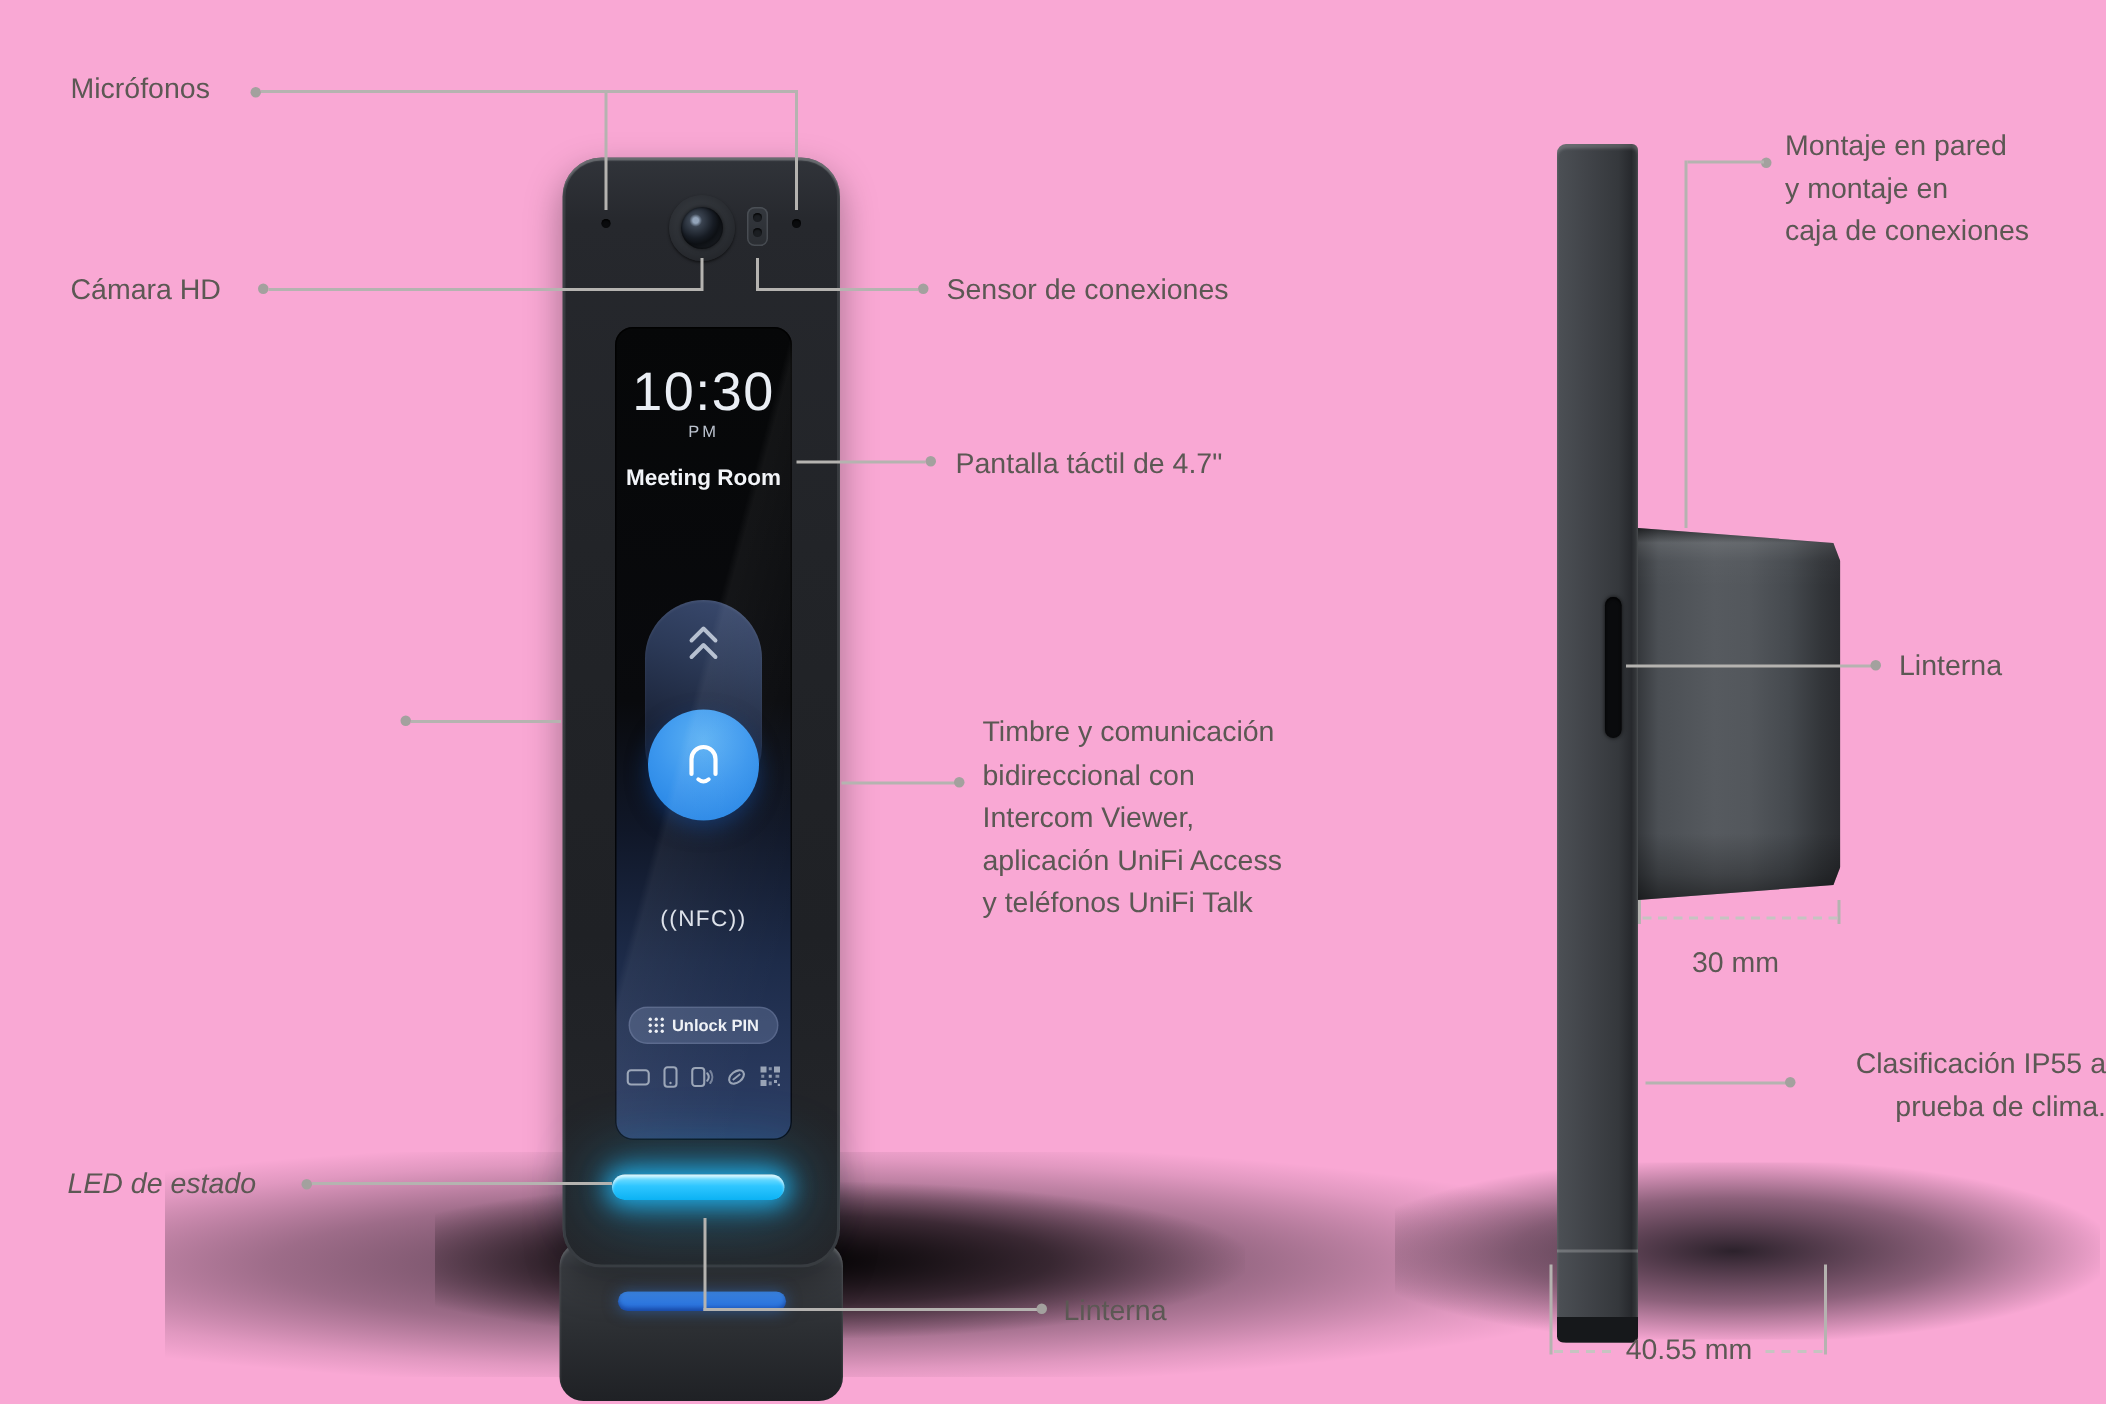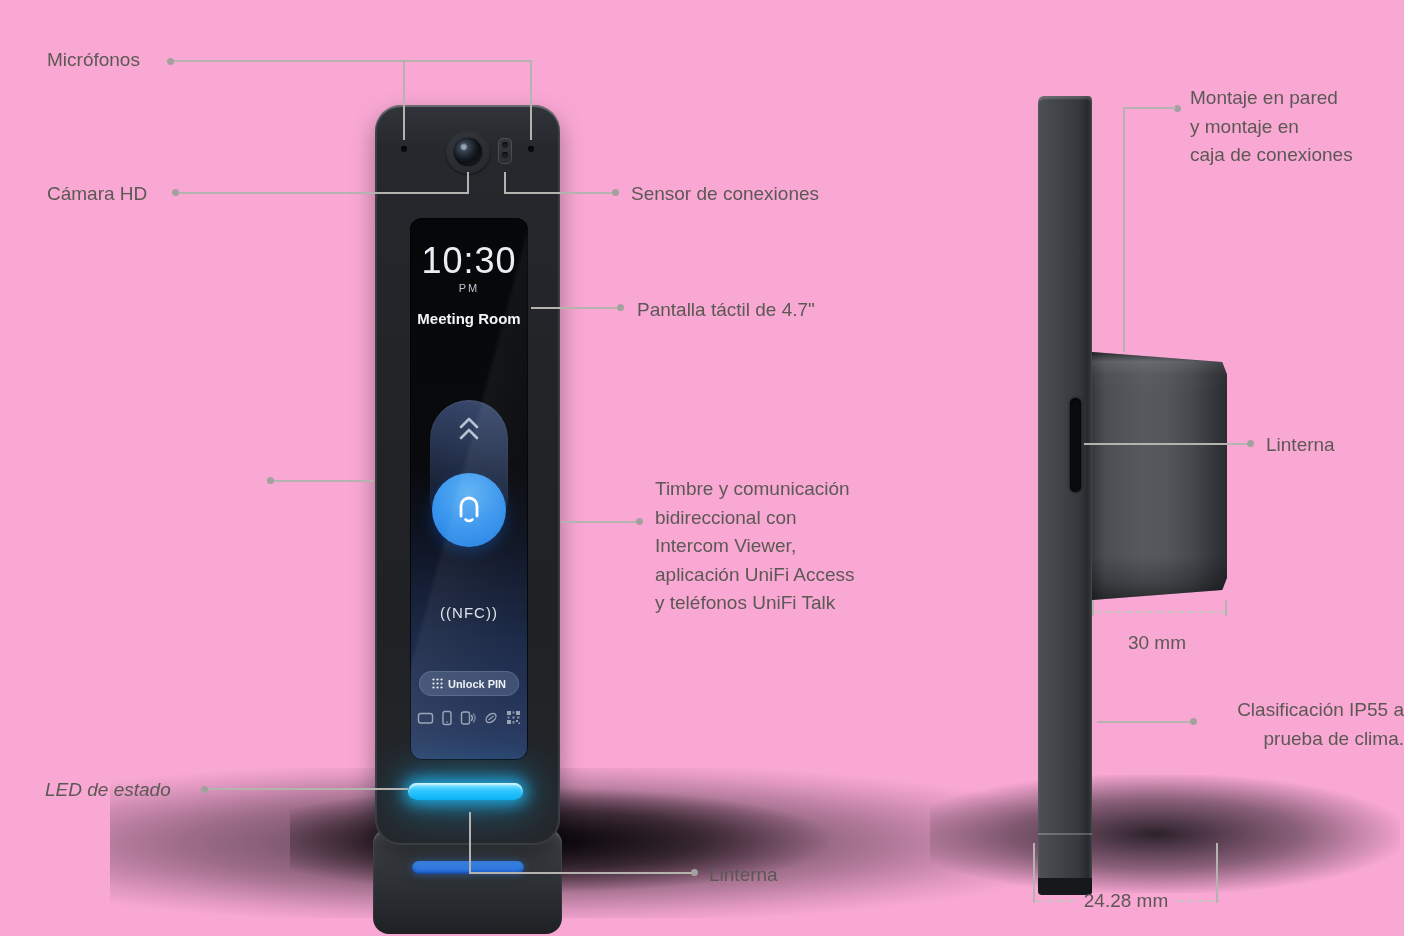--- a/index.html
+++ b/index.html
@@ -259,15 +259,15 @@
 
   <div class="hline" style="left:1097px;top:721px;width:94px;"></div>
   <div class="dot" style="left:1190px;top:718px;"></div>
   <div class="callout-label center-label" style="left:1204px;top:696px;width:200px;">Clasificación IP55 a
 prueba de clima.</div>
 
   <div class="dim-cap" style="left:1033px;top:843px;height:60px;"></div>
   <div class="dim-cap" style="left:1216px;top:843px;height:60px;"></div>
   <div class="dash-h" style="left:1036px;top:900px;width:38px;"></div>
   <div class="dash-h" style="left:1177px;top:900px;width:38px;"></div>
-  <div class="dim-label" style="left:1066px;top:890px;width:120px;">24.28 mm</div>
+  <div class="dim-label" style="left:1066px;top:890px;width:120px;">40.55 mm</div>
 
 </div>
 
 </body></html>

